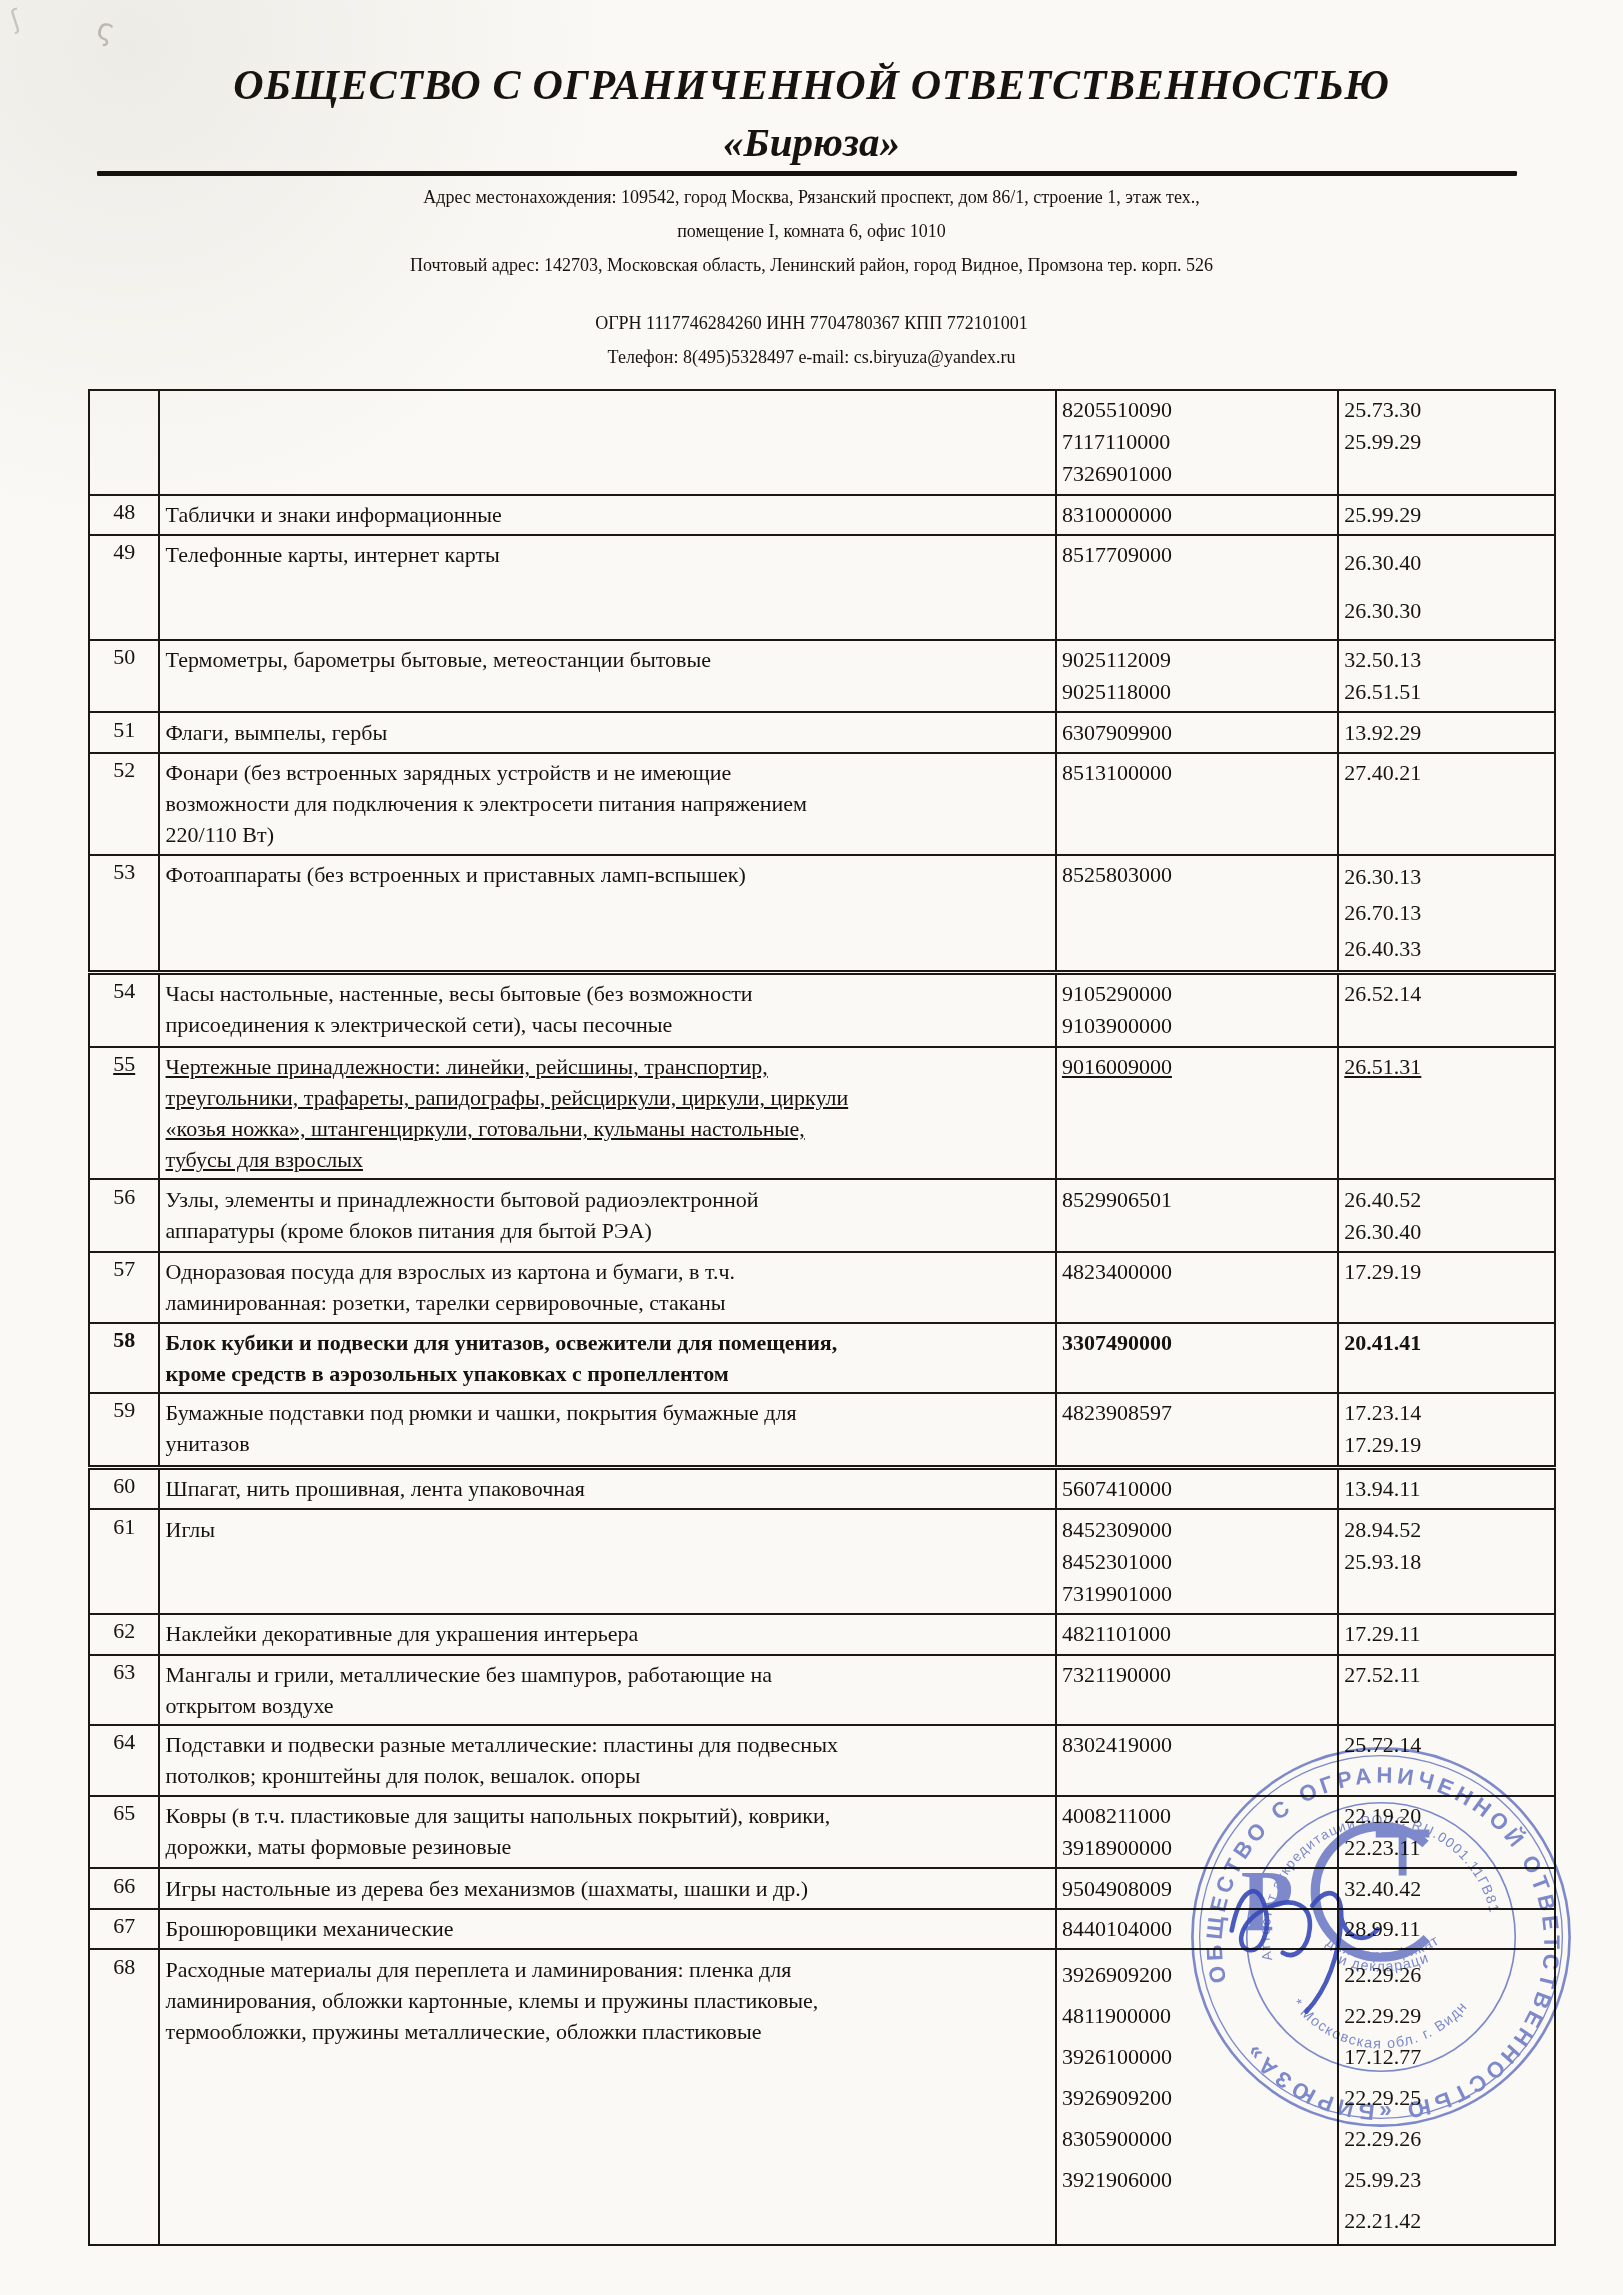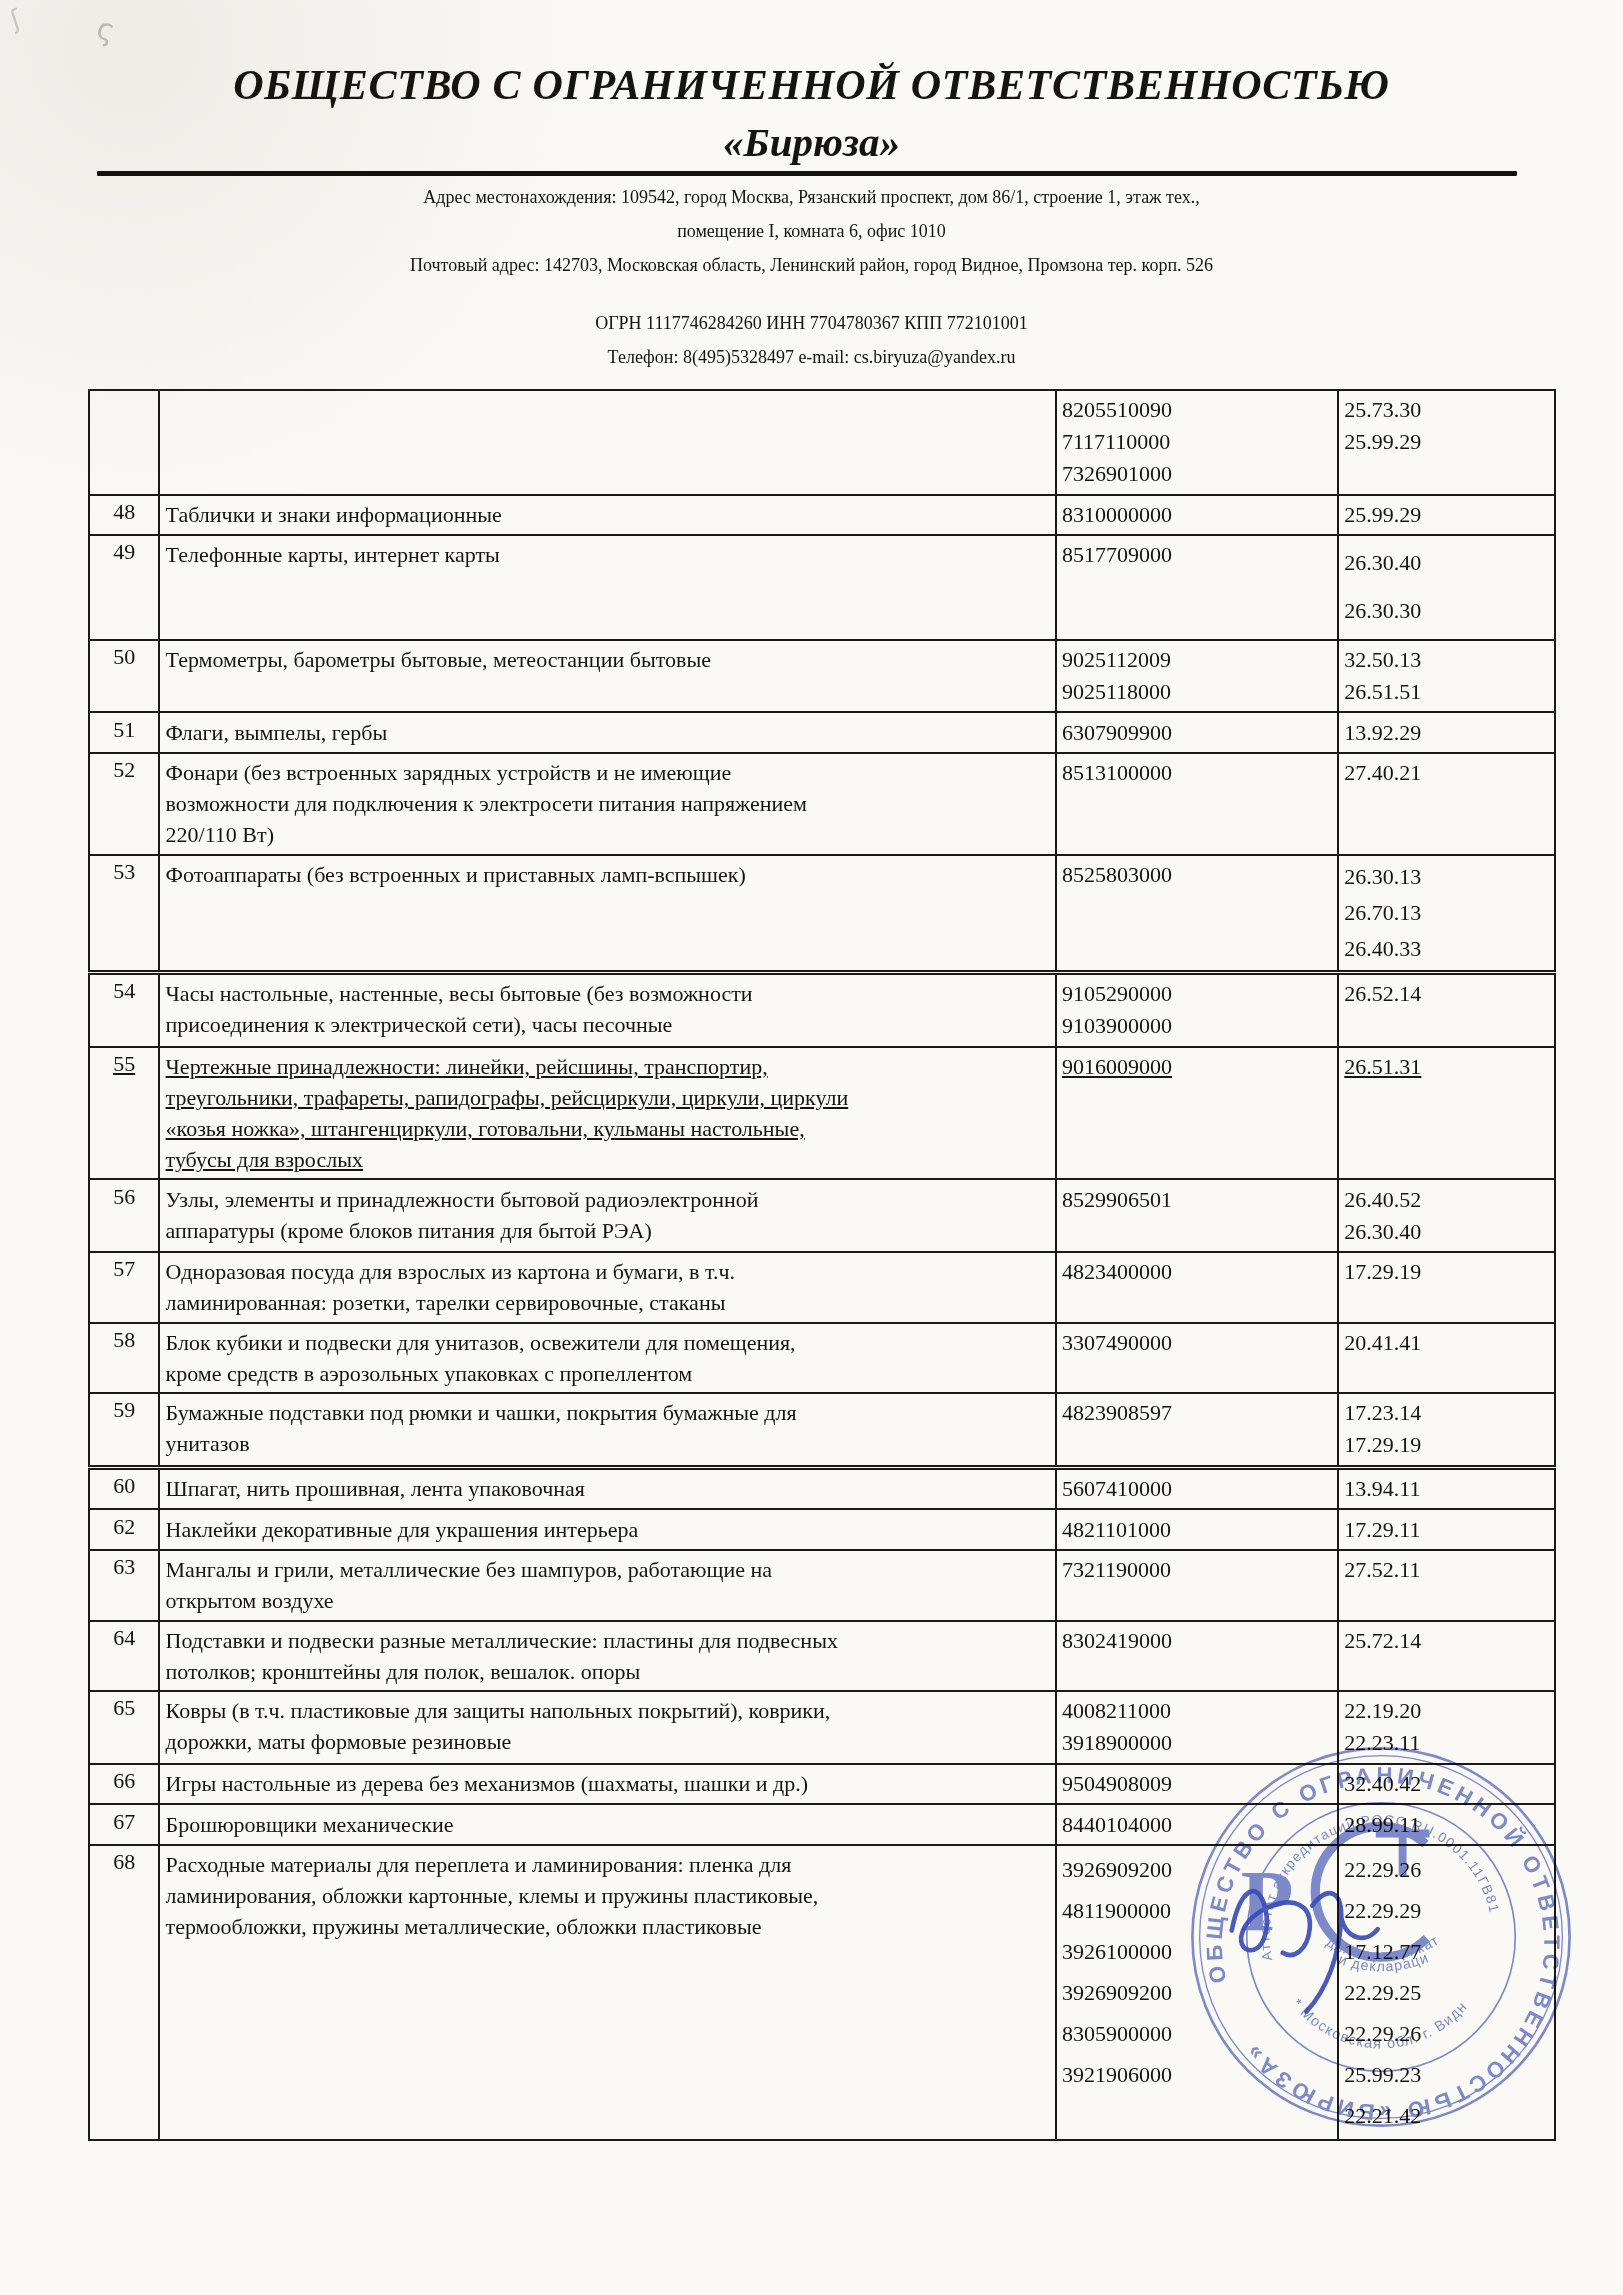--- a/index.html
+++ b/index.html
@@ -217,21 +217,21 @@
             <div class="desc-line">Одноразовая посуда для взрослых из картона и бумаги, в т.ч.</div>
             <div class="desc-line">ламинированная: розетки, тарелки сервировочные, стаканы</div>
           </td>
           <td class="c-code">
             <div class="cell-line">4823400000</div>
           </td>
           <td class="c-okpd">
             <div class="cell-line">17.29.19</div>
           </td>
         </tr>
-        <tr style="height: 67px;">
+        <tr style="height: 67px; font-weight: bold;">
           <td class="c-num">58</td>
           <td class="c-desc">
             <div class="desc-line">Блок кубики и подвески для унитазов, освежители для помещения,</div>
             <div class="desc-line">кроме средств в аэрозольных упаковках с пропеллентом</div>
           </td>
           <td class="c-code">
             <div class="cell-line">3307490000</div>
           </td>
           <td class="c-okpd">
             <div class="cell-line">20.41.41</div>
@@ -254,20 +254,35 @@
         <tr class="dbl" style="height: 33px;">
           <td class="c-num">60</td>
           <td class="c-desc">
             <div class="desc-line">Шпагат, нить прошивная, лента упаковочная</div>
           </td>
           <td class="c-code">
             <div class="cell-line">5607410000</div>
           </td>
           <td class="c-okpd">
             <div class="cell-line">13.94.11</div>
+          </td>
+        </tr>
+        <tr style="height: 103px;">
+          <td class="c-num">61</td>
+          <td class="c-desc">
+            <div class="desc-line">Иглы</div>
+          </td>
+          <td class="c-code">
+            <div class="cell-line">8452309000</div>
+            <div class="cell-line">8452301000</div>
+            <div class="cell-line">7319901000</div>
+          </td>
+          <td class="c-okpd">
+            <div class="cell-line">28.94.52</div>
+            <div class="cell-line">25.93.18</div>
           </td>
         </tr>
         <tr style="height: 33px;">
           <td class="c-num">62</td>
           <td class="c-desc">
             <div class="desc-line">Наклейки декоративные для украшения интерьера</div>
           </td>
           <td class="c-code">
             <div class="cell-line">4821101000</div>
           </td>

